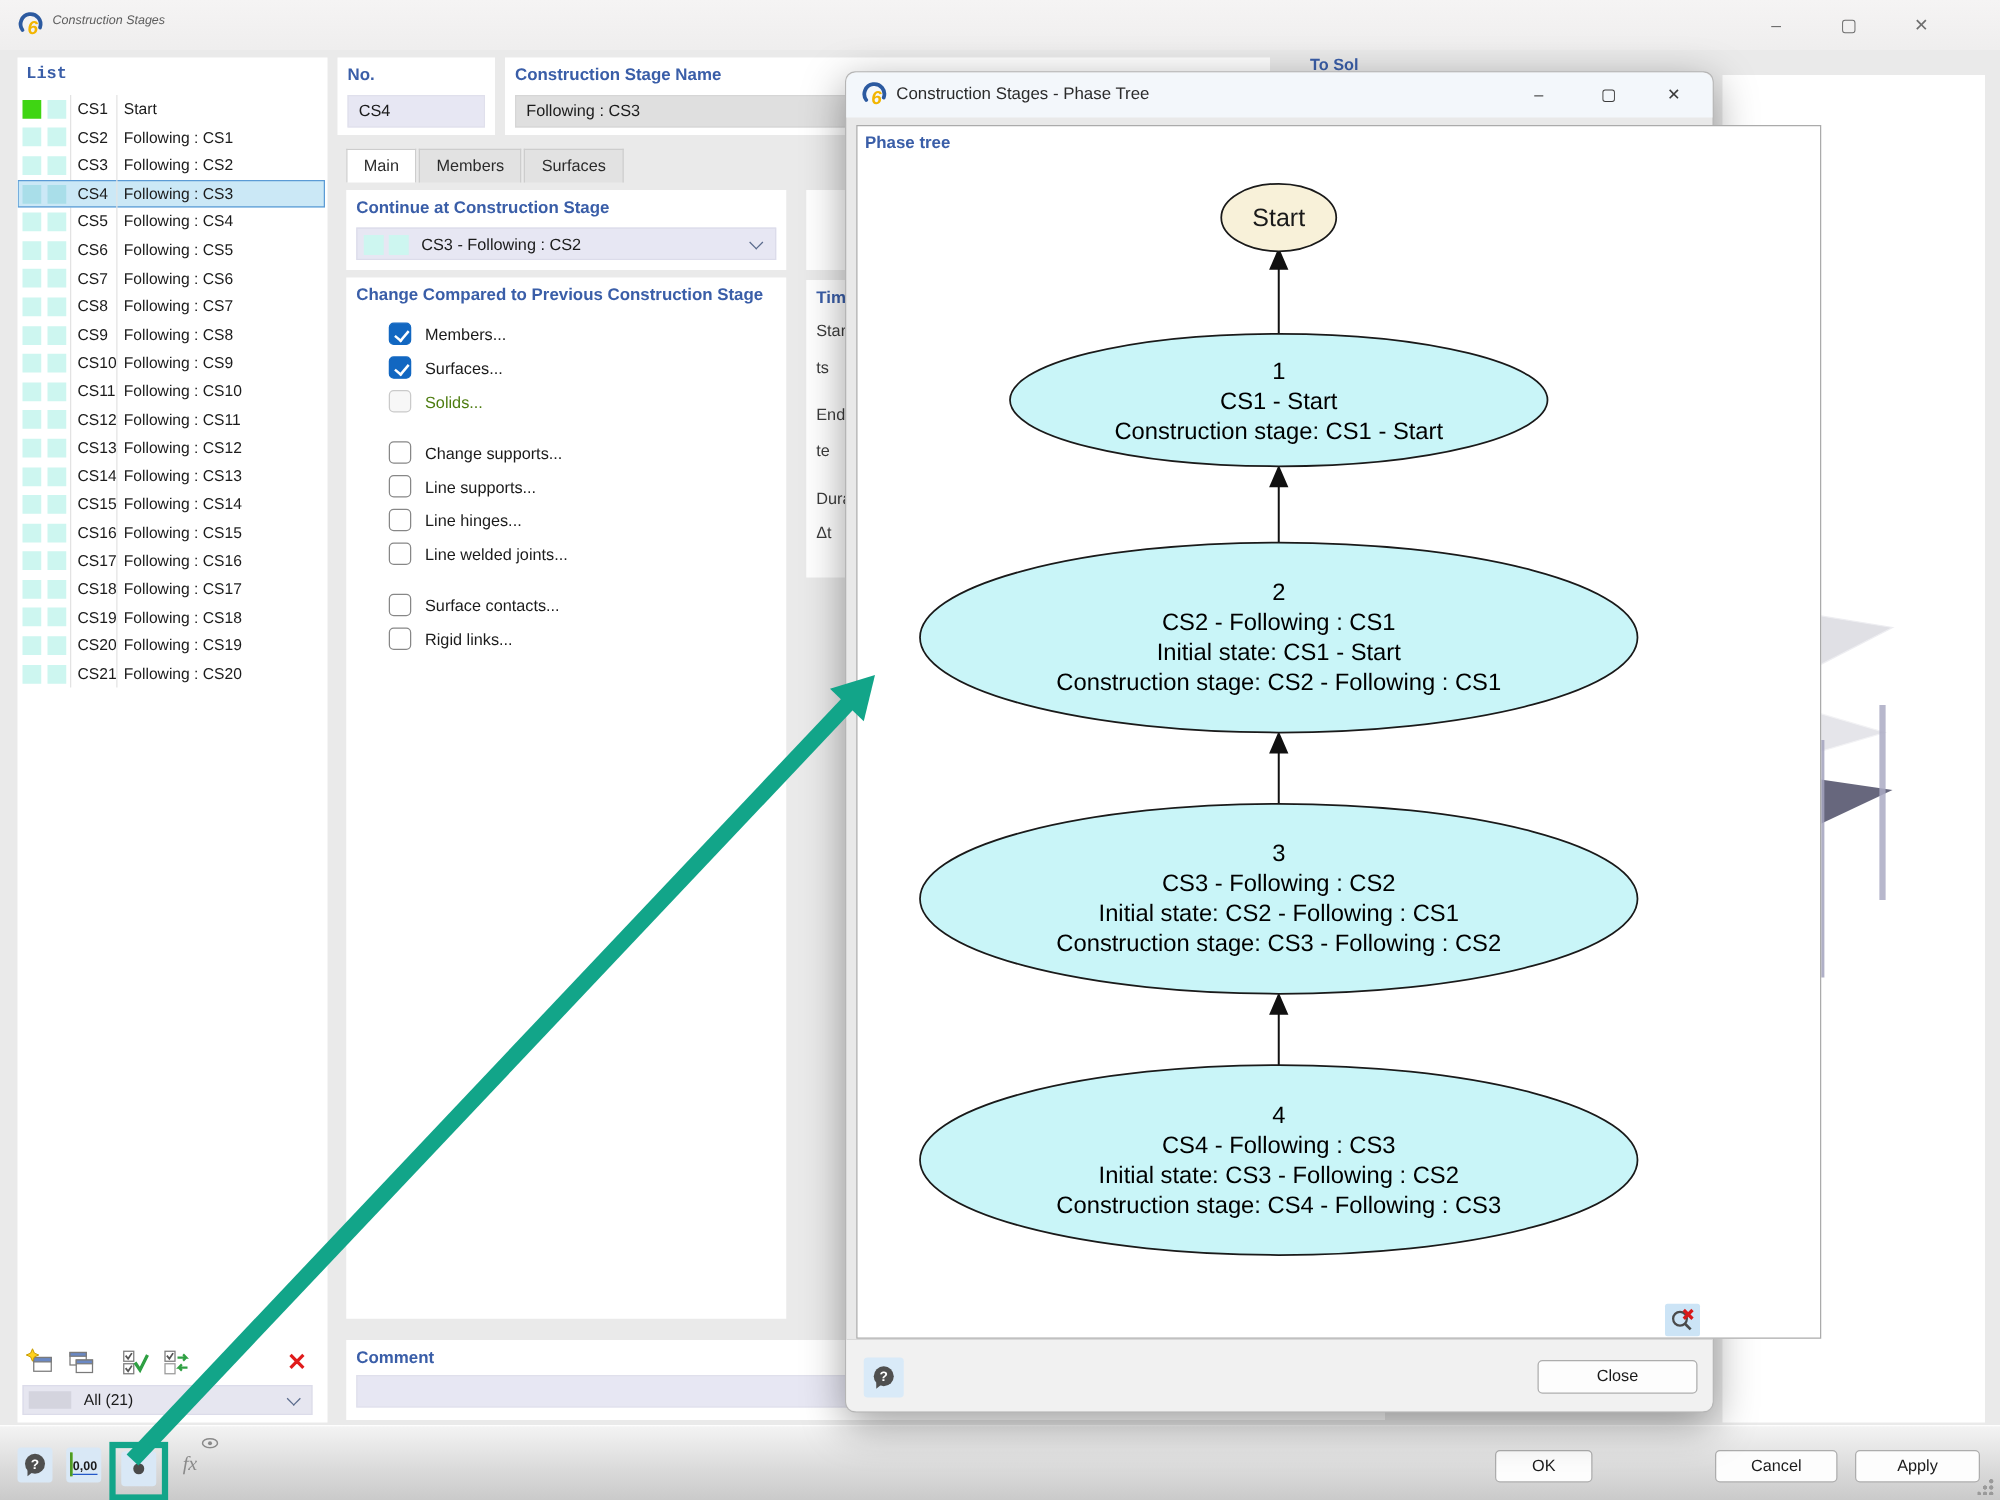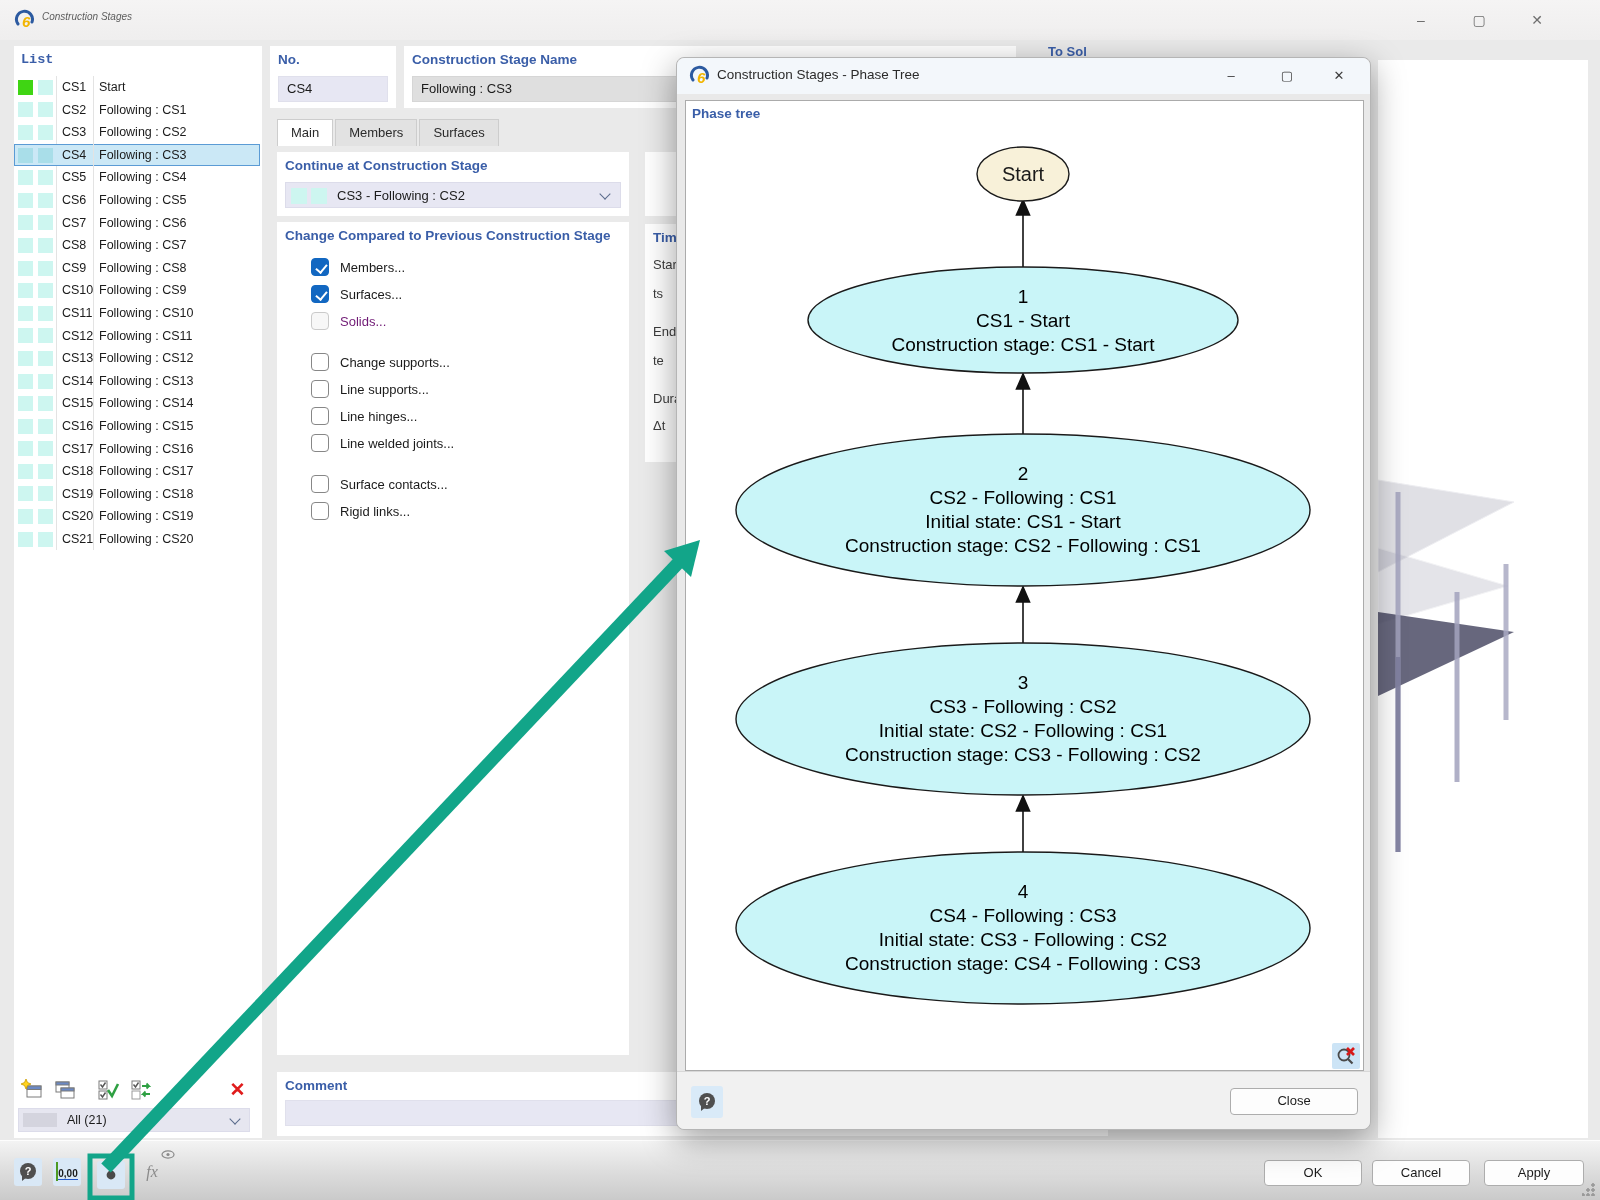--- a/index.html
+++ b/index.html
@@ -69,21 +69,21 @@
 
   .change-group { left:277px; top:222px; width:352px; height:833px; }
   .cb-list { position:absolute; left:10px; top:36px; right:8px; }
   .cb-row { display:flex; gap:11px; align-items:center; margin-bottom:9px;padding-left:24px; }
   .cb-row.gap { margin-bottom:23px; }
   .cb { position:relative; width:18px; height:18px; border:1px solid #878787; border-radius:4px; background:#fff; flex:0 0 auto; }
   .cb-row.checked .cb { background:#1267C1; border-color:#1267C1; }
   .cb-row.checked .cb::after { content:""; position:absolute; left:5.5px; top:2.5px; width:5px; height:9px;
     border-right:2px solid #fff; border-bottom:2px solid #fff; transform:rotate(40deg); }
   .cb-row.disabled .cb { background:#F7F7F7; border-color:#CACACA; }
-  .cb-row.disabled .cb-label { color:#701a75; }
+  .cb-row.disabled .cb-label { color:#4d7c0f; }
   .cb-label { font-size:13px; }
 
   .comment-group { left:277px; top:1072px; width:831px; height:64px; }
   .comment-field { position:absolute; left:8px; top:28px; width:815px; height:26px; background:#E7E7F3;
     border:1px solid #E0E0EC; font-family:"Liberation Sans",sans-serif; font-size:13px; padding-left:8px; }
 
   .sliver-a { left:645px; top:152px; width:140px; height:64px; }
   .time-group { left:645px; top:224px; width:140px; height:238px; overflow:hidden; }
   .time-group .group-title { position:absolute; left:8px; top:6px; }
   .time-row { position:absolute; left:8px; font-size:13px; color:#3c3c3c; }
@@ -111,21 +111,21 @@
   .fx-eye { position:absolute; right:-9px; top:-8px; }
 
   
   .phase-dialog { position:absolute; left:676px; top:57px; width:695px; height:1073px; background:#E9E9E9;
     border:1px solid #B5B5B5; border-radius:8px; box-shadow:0 10px 34px rgba(0,0,0,.38); z-index:20; }
   .pd-titlebar { position:absolute; left:0; top:0; right:0; height:36px; background:#F3F7FB;
     border-radius:8px 8px 0 0; }
   .pd-titlebar .wtitle { position:absolute; left:40px; top:9px; font-size:13.5px; color:#2b2b2b; }
   .pd-winbtn { position:absolute; top:0; width:46px; height:36px; text-align:center; line-height:36px;
     color:#3c3c3c; font-size:13px; }
-  .pd-canvas { position:absolute; left:8px; top:42px; width:679px; height:971px; background:#fff;
+  .pd-canvas { position:absolute; left:8px; top:42px; width:772px; height:971px; background:#fff;
     border:1px solid #ABABAB;text-align:right; }
   .pd-canvas .group-title { position:absolute; left:6px; top:5px; z-index:2; }
   .tree-svg { position:absolute; inset:0; z-index:1; }
   .zoom-cancel { position:absolute; left:646px; top:942px; width:28px; height:26px; background:#CCE4F6;
     border-radius:2px; z-index:3; display:flex; align-items:center; justify-content:center; }
   .pd-bottombar { position:absolute; left:0; bottom:0; right:0; height:58px; background:#F1F1F1;
     border-top:1px solid #D8D8D8; border-radius:0 0 8px 8px; }
   .pd-help { position:absolute; left:14px; top:14px; width:32px; height:32px; background:#D9EAF8; border-radius:3px;
     display:flex; align-items:center; justify-content:center; }
   .pd-close { position:absolute; right:12px; top:16px; width:128px; height:27px; }
@@ -484,21 +484,21 @@
         <circle cx="6" cy="6" r="4.4" fill="#4A4A4A"></circle>
       </svg>
   </span>
   <span class="ftool plain" style="left:138px">
     <span class="fx-glyph">fx</span>
     <svg class="fx-eye" width="14" height="9" viewBox="0 0 14 9">
       <ellipse cx="7" cy="4.5" rx="6" ry="3.6" fill="none" stroke="#8a8a8a" stroke-width="1.2"></ellipse>
       <circle cx="7" cy="4.5" r="1.6" fill="#8a8a8a"></circle>
     </svg>
   </span>
-  <div class="btn" style="left:1264px;width:98px">OK</div>
+  <div class="btn" style="left:1196px;width:78px">OK</div>
   <div class="btn" style="left:1372px;width:98px">Cancel</div>
   <div class="btn" style="left:1484px;width:100px">Apply</div>
   <span class="grip"></span>
 </div>
 
 <div class="phase-dialog">
   <div class="pd-titlebar">
     <svg class="abs" style="left:12px;top:7px" width="22" height="22" viewBox="0 0 22 22">
       <path d="M4,15 A8,8 0 1 1 18,13" fill="none" stroke="#2C5AA0" stroke-width="3" stroke-linecap="round"></path>
       <text x="8" y="18" font-size="15" font-weight="bold" font-style="italic" fill="#F2B501">6</text>

